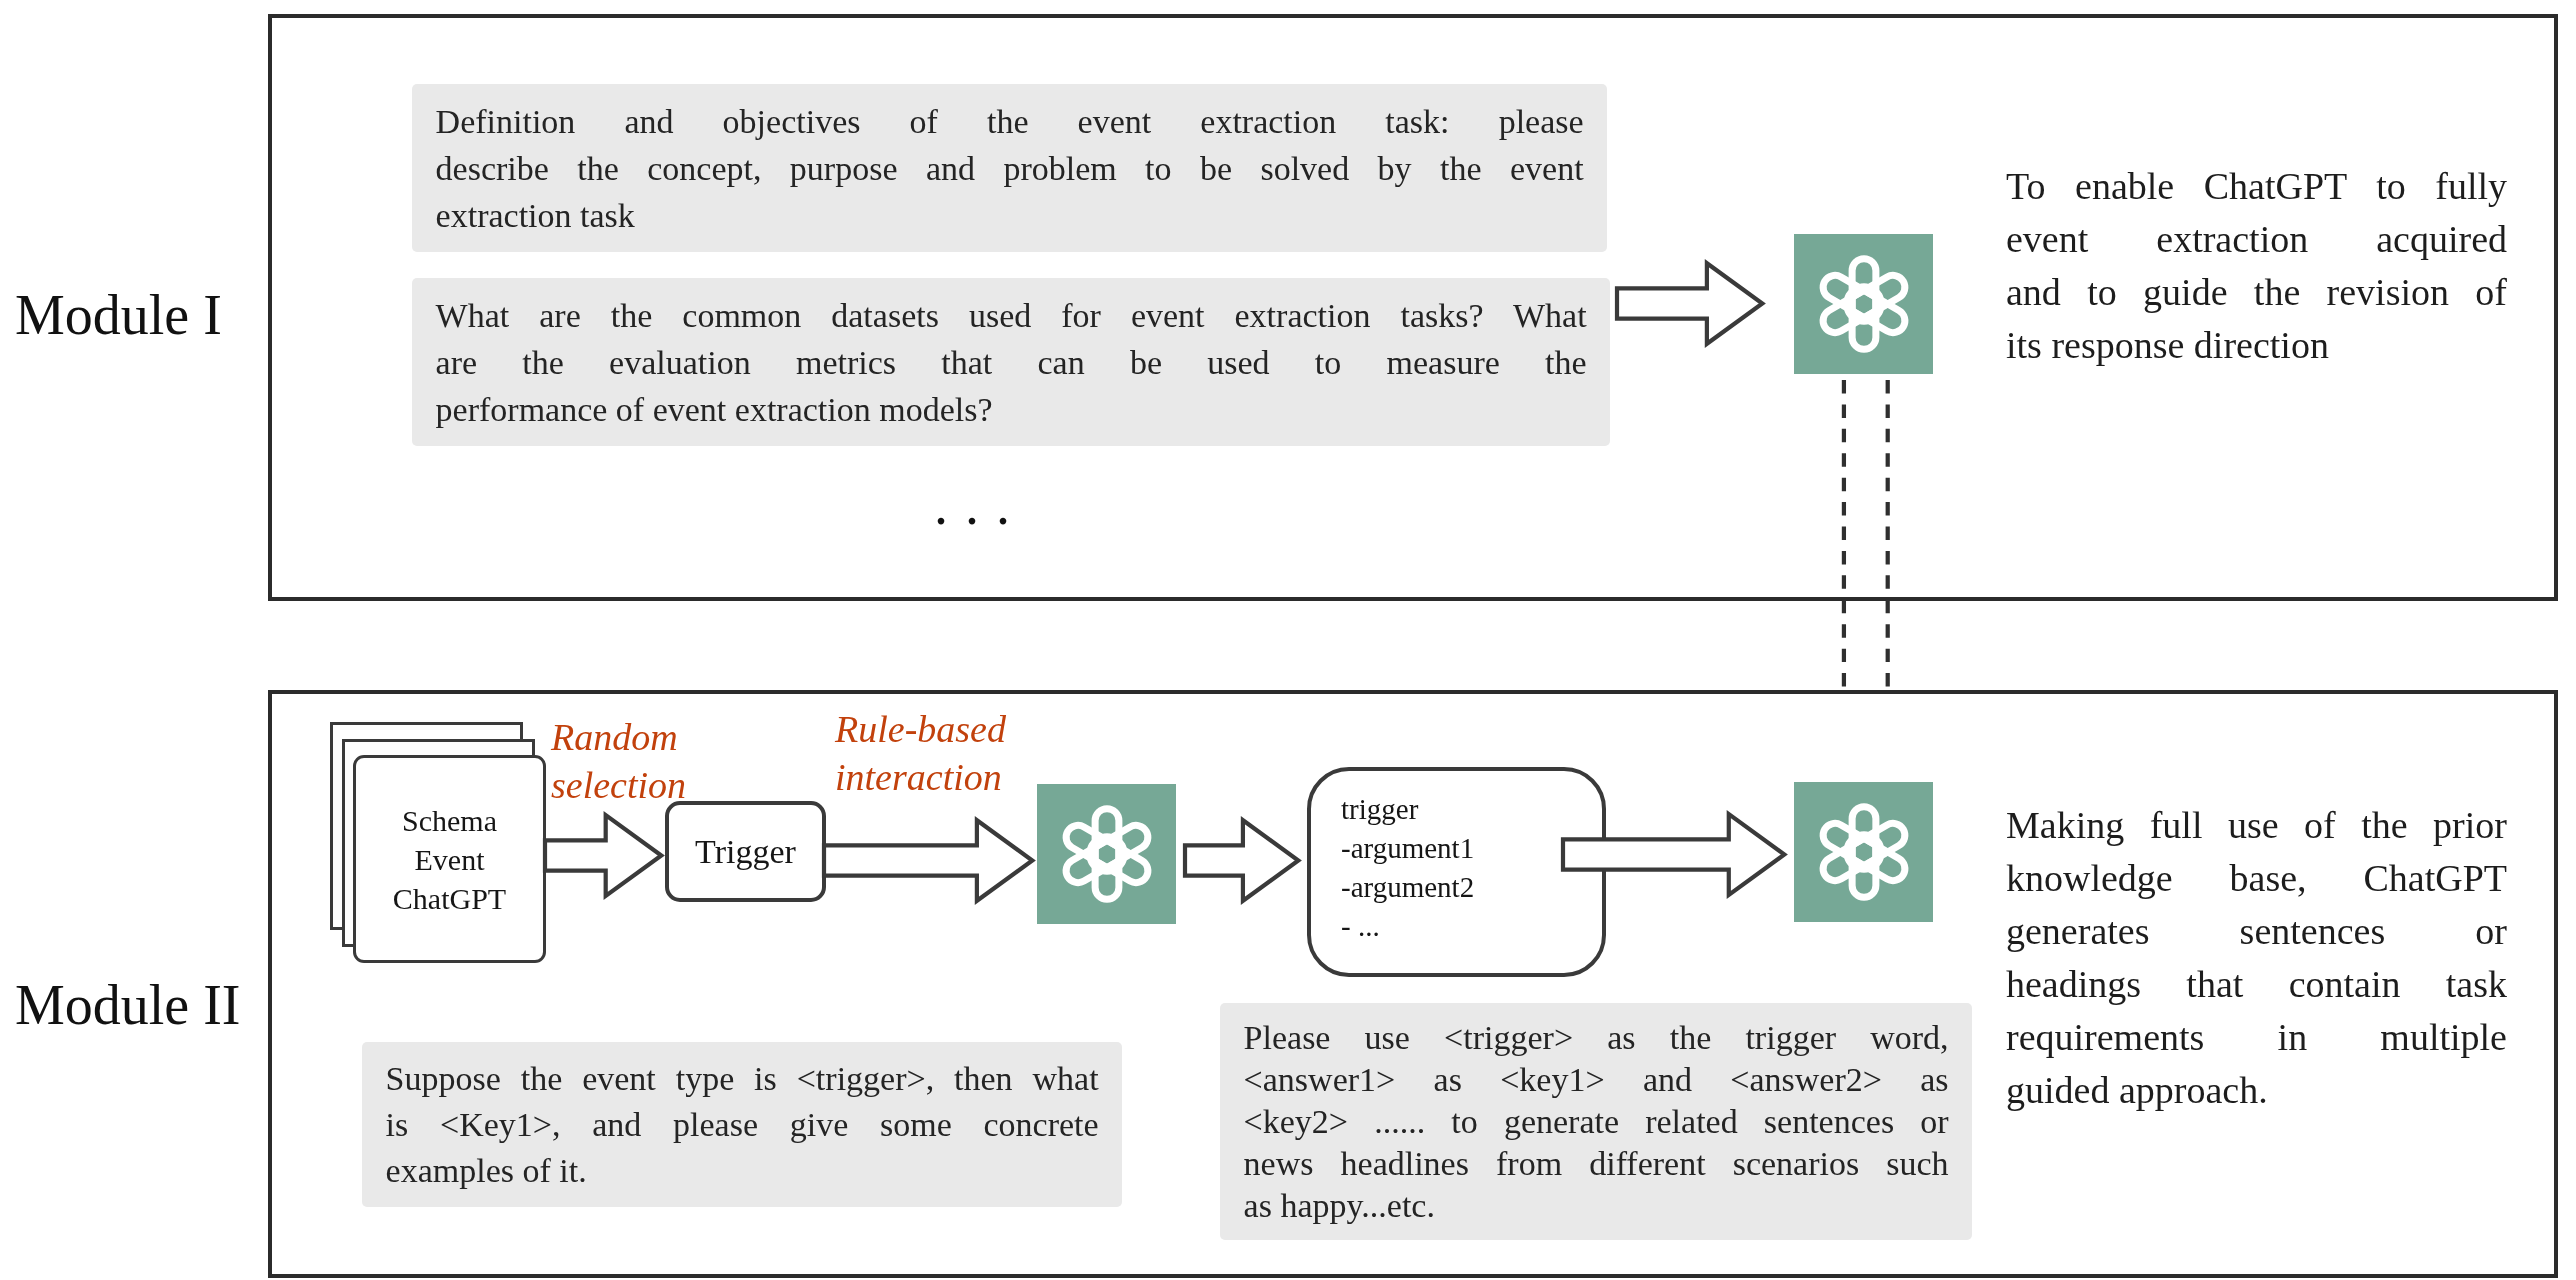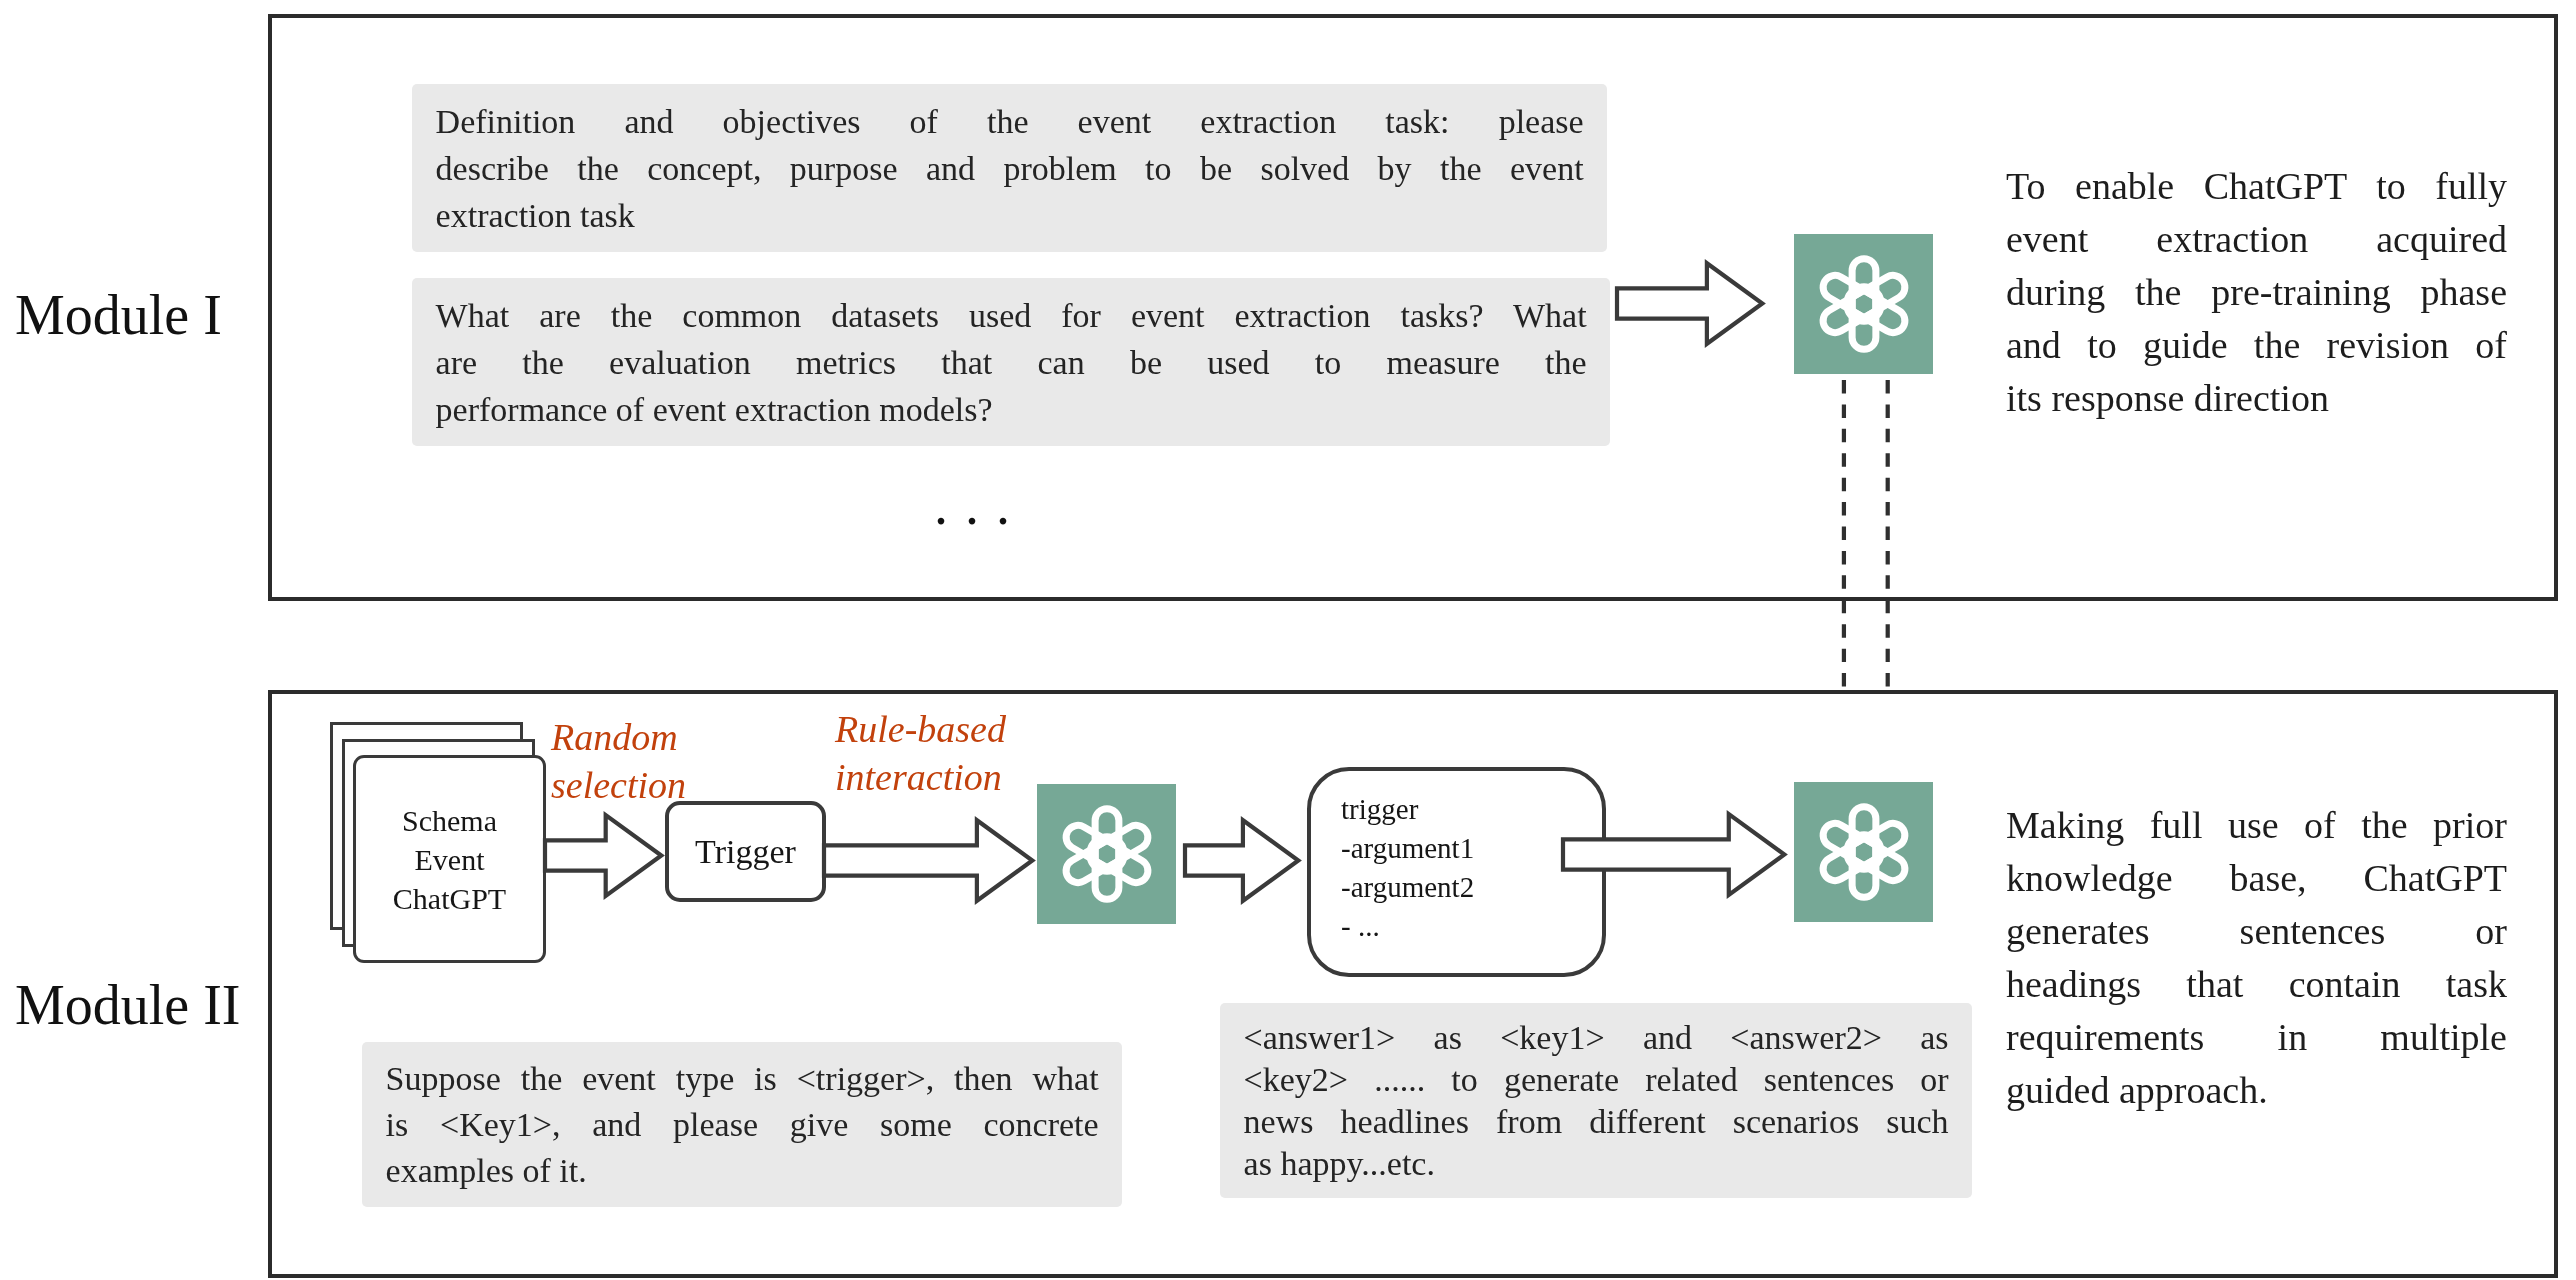--- a/index.html
+++ b/index.html
@@ -79,21 +79,20 @@
         <rect x="39" y="8" width="22" height="58" rx="11" transform="rotate(180 50 50)"></rect>
         <rect x="39" y="8" width="22" height="58" rx="11" transform="rotate(240 50 50)"></rect>
         <rect x="39" y="8" width="22" height="58" rx="11" transform="rotate(300 50 50)"></rect>
       </g>
     </svg>
   </div>
 
   <div class="rtext" style="left:2006px;top:160px;width:501px;">
       <div class="ln">To enable ChatGPT to fully</div>
       <div class="ln">event extraction acquired</div>
-      <div class="ln">during the pre-training phase</div>
       <div class="ln">and to guide the revision of</div>
       <div class="ln ln-last">its response direction</div>
     </div>
 
   <svg class="dashed-overlay" style="left:1800px;top:380px;" width="135" height="400" viewBox="0 0 160 475">
     <g stroke="#2f2f2f" stroke-width="5" fill="none" stroke-dasharray="16 13">
       <line x1="52" y1="0" x2="52" y2="408"></line>
       <line x1="104" y1="0" x2="104" y2="408"></line>
       <line x1="26" y1="404" x2="76" y2="464"></line>
       <line x1="130" y1="404" x2="80" y2="464"></line>
@@ -188,20 +187,21 @@
       <div class="ln ln-last">guided approach.</div>
     </div>
 
   <div class="bubble" style="left:362px;top:1042px;width:713px;font-size:34px;line-height:46px;">
       <div class="ln">Suppose the event type is &lt;trigger&gt;, then what</div>
       <div class="ln">is &lt;Key1&gt;, and please give some concrete</div>
       <div class="ln ln-last">examples of it.</div>
     </div>
 
   <div class="bubble" style="left:1220px;top:1003px;width:705px;font-size:34px;line-height:42px;">
+      <div class="ln">Please use &lt;trigger&gt; as the trigger word,</div>
       <div class="ln">&lt;answer1&gt; as &lt;key1&gt; and &lt;answer2&gt; as</div>
       <div class="ln">&lt;key2&gt; ...... to generate related sentences or</div>
       <div class="ln">news headlines from different scenarios such</div>
       <div class="ln ln-last">as happy...etc.</div>
     </div>
 
 </div>
 
 
 </body></html>

